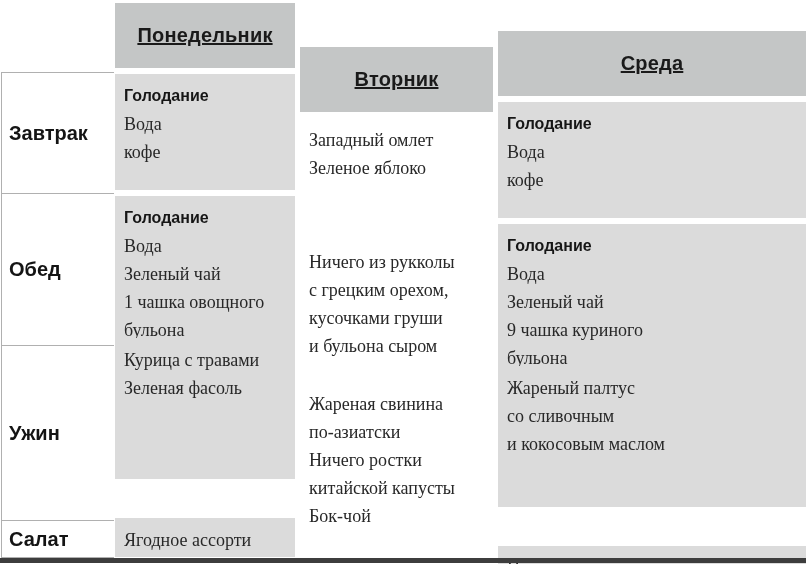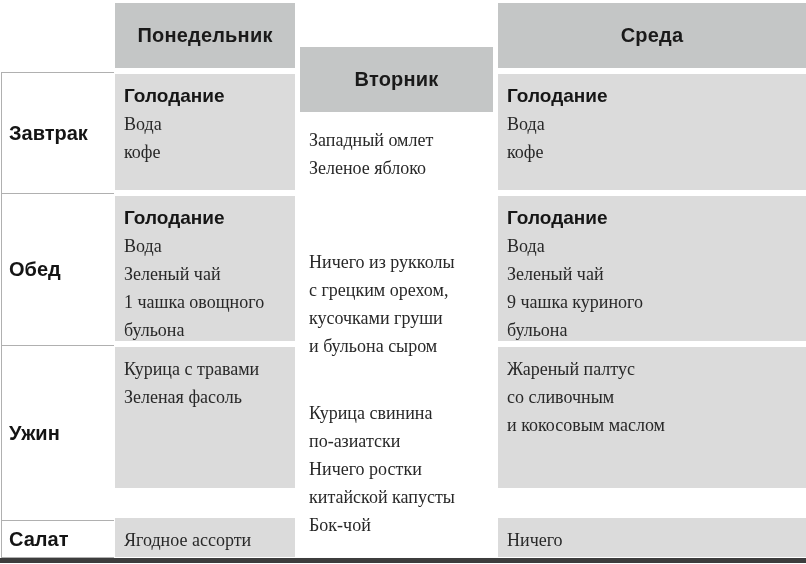--- a/index.html
+++ b/index.html
@@ -4,51 +4,51 @@
 <style>
   html,body { margin:0; padding:0; background:#fff; }
   .page {
     position:relative; width:806px; height:564px; background:#ffffff;
     overflow:hidden; font-family:"Liberation Sans", sans-serif;
   }
   
   .hdr {
     position:absolute; top:3px; height:65px; background:#c4c6c6;
     display:flex; align-items:center; justify-content:center;
-    font-weight:bold; font-size:20px; color:#1a1a1a; letter-spacing:.2px;
+    font-weight:bold; font-size:20px; color:#1a1a1a; letter-spacing:.2px;text-decoration:underline;
   }
   
   .label-col { position:absolute; left:1px; top:72px; width:113px; }
   .rlabel {
     box-sizing:border-box; width:113px; background:#ffffff;
     border-left:1px solid #b0b0b0; border-top:1px solid #b0b0b0;
     display:flex; align-items:center; padding-left:7px;
     font-weight:bold; font-size:20px; color:#141414;text-align:center;
   }
   .rlabel.last { border-bottom:1px solid #b0b0b0; }
   
   .cell {
     position:absolute; box-sizing:border-box; padding:8px 9px 0 9px;
     font-family:"Liberation Serif","DejaVu Serif",serif;
     font-size:18px; color:#282828; overflow:hidden;
   }
   .cell .line { line-height:28px; white-space:nowrap; }
   .cell .line.b {
     font-family:"Liberation Sans", sans-serif; font-weight:bold;
-    font-size:19px; color:#161616;
+    font-size:16px; color:#161616;
   }
   .gray { background:#dbdbdb; }
   
   .c0 { left:115px; width:180px; }
   .c1 { left:300px; width:193px;margin-top:44px; }
-  .c2 { left:498px; width:308px; }
+  .c2 { left:498px; width:308px;margin-top:28px; }
   
   .r0 { top:74px;  height:116px; }
   .r1 { top:196px; height:145px; }
-  .r2 { top:347px; height:141px; }
+  .r2 { top:338px; height:141px; }
   .r3 { top:518px; height:39px;padding-left:9px; }
   .bottom-bar {
     position:absolute; left:0; top:558px; width:806px; height:5px;
     background:#3d3d3d;
   }
 </style>
 </head>
 <body>
 
 <div class="page">
@@ -98,21 +98,21 @@
     <div class="line">Зеленый чай</div>
     <div class="line">9 чашка куриного</div>
     <div class="line">бульона</div>
   </div>
 
   <div class="cell r2 c0 gray">
     <div class="line">Курица с травами</div>
     <div class="line">Зеленая фасоль</div>
   </div>
   <div class="cell r2 c1">
-    <div class="line">Курица свинина</div>
+    <div class="line">Жареная свинина</div>
     <div class="line">по-азиатски</div>
     <div class="line">Ничего ростки</div>
     <div class="line">китайской капусты</div>
     <div class="line">Бок-чой</div>
   </div>
   <div class="cell r2 c2 gray">
     <div class="line">Жареный палтус</div>
     <div class="line">со сливочным</div>
     <div class="line">и кокосовым маслом</div>
   </div>

